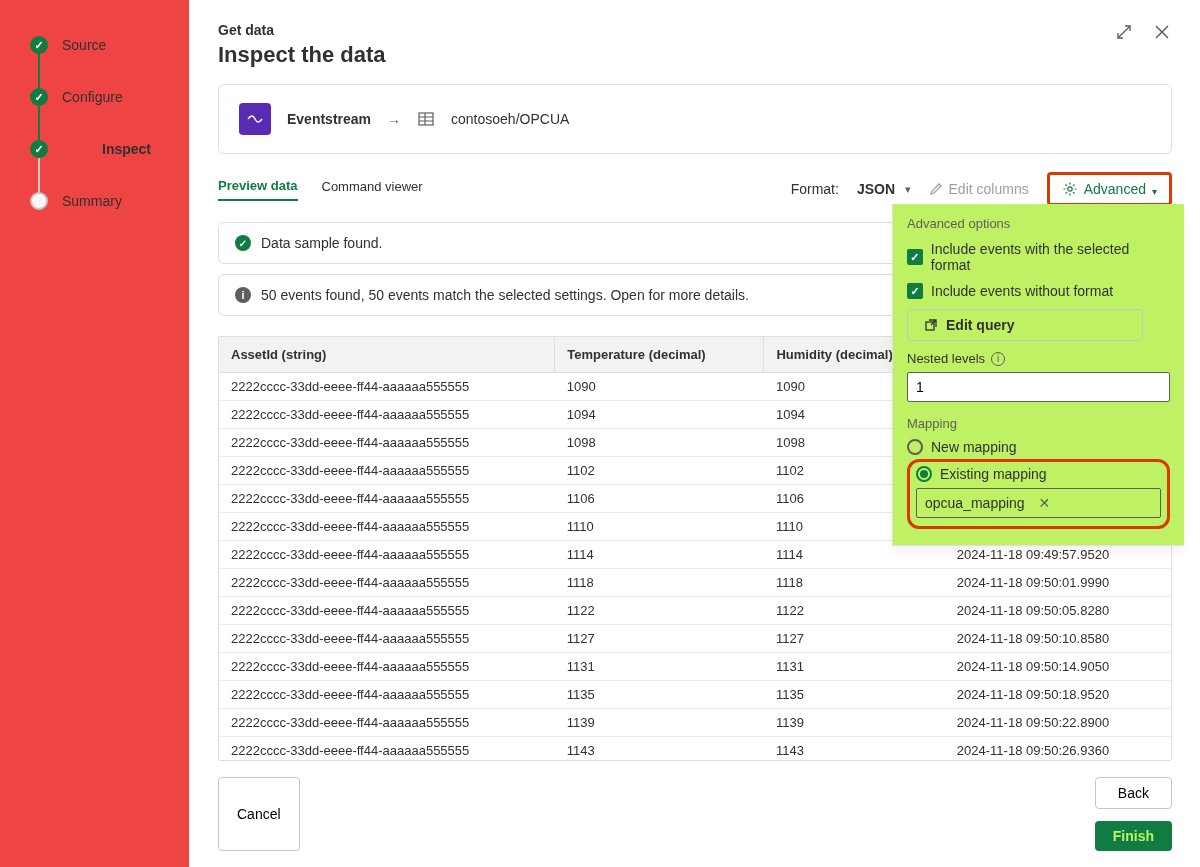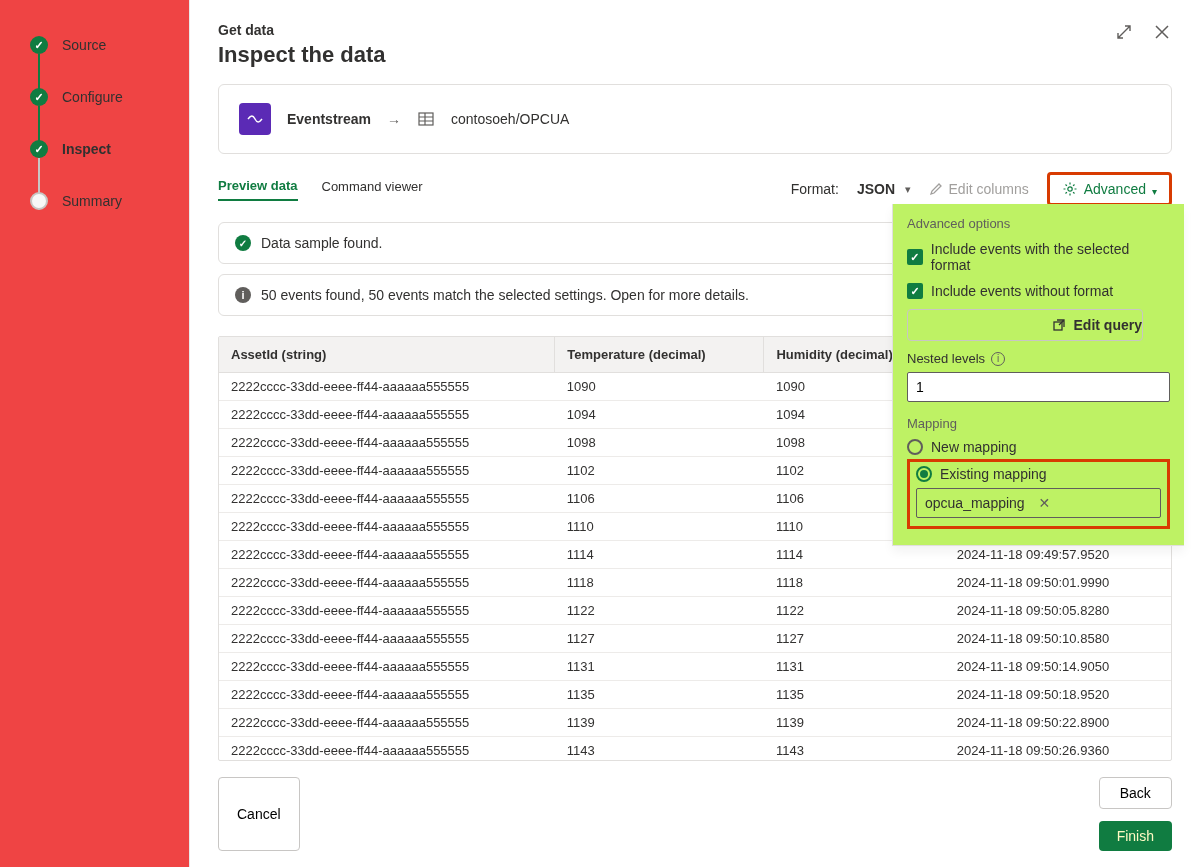--- a/index.html
+++ b/index.html
@@ -54,21 +54,21 @@
     position: absolute;
     left: 38px;
     top: 24px;
     width: 2px;
     height: 35px;
     background: #107c41;
     z-index: 1;
   }
   .step-line.pending { background: #c8c6c4; }
   .step-label { font-size: 14px; }
-  .step.active .step-label { font-weight: 600; }
+  .step.active .step-label { font-weight: 600; margin-left: 40px; }
 
   .main {
     flex: 1;
     padding: 22px 28px 16px 28px;
     display: flex;
     flex-direction: column;
     position: relative;
   }
   .header-row { display: flex; justify-content: space-between; align-items: flex-start; }
   .breadcrumb { font-size: 14px; font-weight: 600; color: #323130; }
@@ -143,21 +143,21 @@
   th {
     background:#f3f2f1; text-align:left; padding:10px 12px;
     font-weight:600; border-bottom:1px solid #e1dfdd;
     border-right:1px solid #e1dfdd;
   }
   td { padding:6px 12px; border-bottom:1px solid #edebe9; }
 
   .footer { display:flex; justify-content:space-between; padding-top:16px; }
   .btn { padding:7px 18px; border-radius:4px; font-size:14px; cursor:pointer; }
   .btn.secondary { border:1px solid #c8c6c4; background:#fff; }
-  .btn.primary { background:#107c41; color:#fef9c3; font-weight:400; border:none;}
+  .btn.primary { background:#107c41; color:#bef264; font-weight:700; border:none;}
   .btn-group-right { display:flex; gap:12px;flex-direction:column; }
 
   
   .popover {
     position:absolute;
     top: 204px; right: 16px;
     width: 292px;
     background:#bef264;
     border-left:1px solid #e1dfdd;
     border-bottom:1px solid #e1dfdd;
@@ -166,36 +166,36 @@
   }
   .pop-title { font-size:13px; color:#605e5c; margin-bottom:10px; }
   .cb-row { display:flex; align-items:center; gap:8px; margin-bottom:10px; font-size:14px;}
   .cb {
     width:16px;height:16px;background:#107c41;border-radius:2px;
     display:inline-flex;align-items:center;justify-content:center;color:#fff;font-size:11px;font-weight:bold;
   }
   .cb::after{content:"✓";}
   .edit-query-btn {
     display:flex;align-items:center;gap:8px;
-    border:1px solid #c8c6c4; border-radius:4px; padding:7px 0;
-    font-weight:600; margin:4px 0 10px 0; cursor:pointer; width:236px;justify-content:flex-end;
+    border:1px solid #c8c6c4; border-radius:4px; padding:7px 16px;
+    font-weight:600; margin:4px 0 10px 0; cursor:pointer; width:236px;
   }
   .field-label { font-size:13px; color:#323130; display:flex; align-items:center; gap:6px; margin-bottom:6px;}
   .info-circle { width:14px;height:14px;border:1px solid #605e5c;border-radius:50%;font-size:10px;display:inline-flex;align-items:center;justify-content:center;color:#605e5c;}
   .info-circle::after{content:"i";}
   .text-input {
     width:100%; border:1px solid #605e5c; border-radius:2px; padding:6px 8px; font-size:14px;
     background:#fff; margin-bottom:14px;
   }
   .section-label { font-size:13px; color:#605e5c; margin-bottom:8px; }
   .radio-row { display:flex; align-items:center; gap:8px; margin-bottom:8px; font-size:14px; cursor:pointer;}
   .radio-outer { width:16px;height:16px;border:2px solid #605e5c;border-radius:50%;display:inline-flex;align-items:center;justify-content:center;}
   .radio-outer.active { border-color:#107c41; }
   .radio-inner { width:8px;height:8px;background:#107c41;border-radius:50%; }
-  .mapping-box { border:3px solid #d83b01; border-radius:0; padding:4px 6px 8px 6px; margin-top:-4px;}
+  .mapping-box { border:3px solid #d83b01; border-radius:12px; padding:4px 6px 8px 6px; margin-top:-4px;}
   .mapping-input-wrap {
     display:flex; align-items:center; border:1px solid #605e5c; border-radius:2px;
     padding:6px 8px; margin-top:6px;
   }
   .mapping-input-wrap span { flex:1; }
   .clear-x { cursor:pointer; color:#605e5c; font-size:14px;}
 
   svg { display:block; }
 </style>
 </head>

